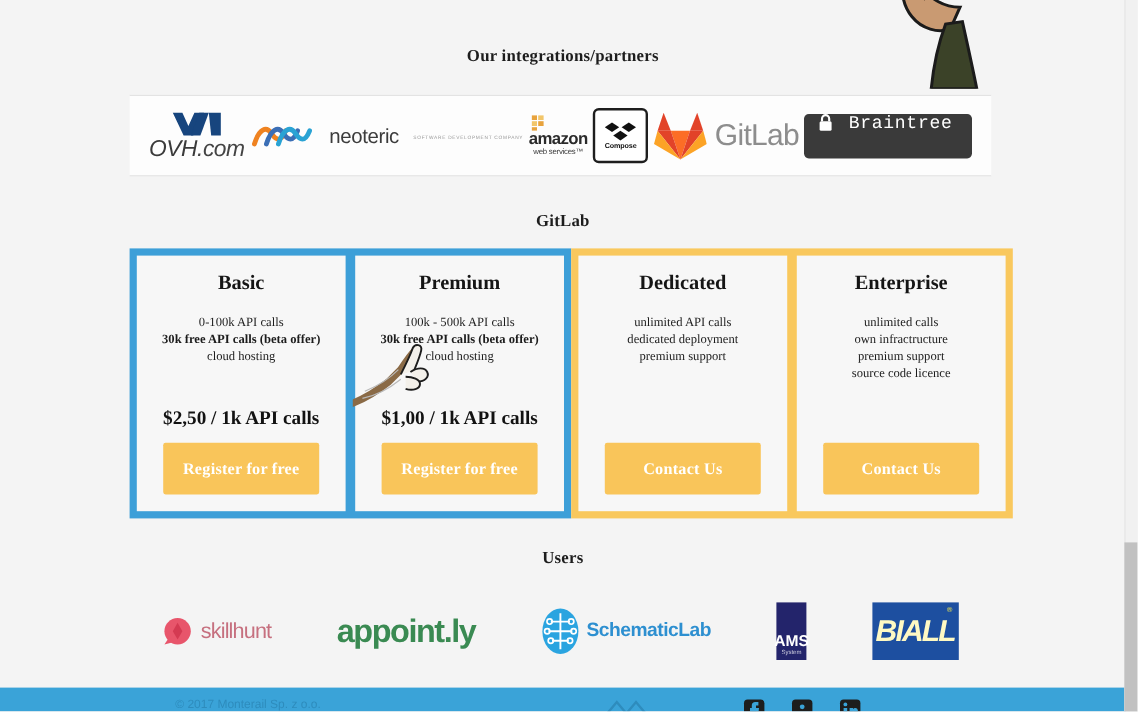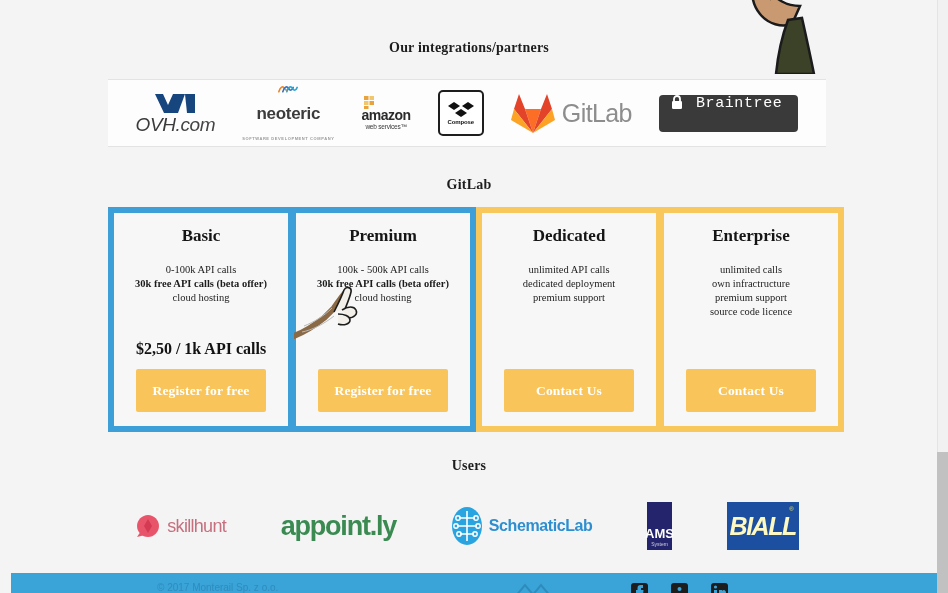--- a/index.html
+++ b/index.html
@@ -94,21 +94,21 @@
   .ovh-text {
     font-family: "Liberation Sans", sans-serif;
     font-size: 19px;
     color: #444;
     letter-spacing: -.4px;
     line-height: 1;
   }
   .ovh-text b { font-weight: 400; color: #3a3a3a; }
 
   
-  .neoteric { flex-direction: column; gap: 12px; font-weight: bold; }
+  .neoteric { gap: 12px; }
   .neo-mark { width: 54px; height: 20px; }
   .neo-text {
     font-family: "Liberation Sans", sans-serif;
     font-size: 17px;
     color: #3c3c3c;
     line-height: 1;
     letter-spacing: -.3px;
   }
   .neo-sub {
     font-family: "Liberation Sans", sans-serif;
@@ -347,21 +347,20 @@
 
   
   .footer {
     position: absolute;
     left: 0;
     top: 573px;
     width: 938px;
     height: 20px;
     background: #3aa3d8;
     overflow: hidden;
-    margin-left: 11px;
   }
   .footer-copy {
     position: absolute;
     left: 146px;
     top: 9px;
     font-family: "Liberation Sans", sans-serif;
     font-size: 10px;
     color: #2e8cbd;
     white-space: nowrap;
   }
@@ -488,20 +487,21 @@
         <button class="card-cta">Register for free</button>
       </div>
 
       <div class="price-card">
         <div class="card-name">Premium</div>
         <div class="card-features">
           <div>100k - 500k API calls</div>
           <div class="strong">30k free API calls (beta offer)</div>
           <div>cloud hosting</div>
         </div>
+        <div class="card-price">$1,00 / 1k API calls</div>
         <button class="card-cta">Register for free</button>
       </div>
 
     </div>
 
     <div class="card-group group-yellow">
 
       <div class="price-card">
         <div class="card-name">Dedicated</div>
         <div class="card-features">

